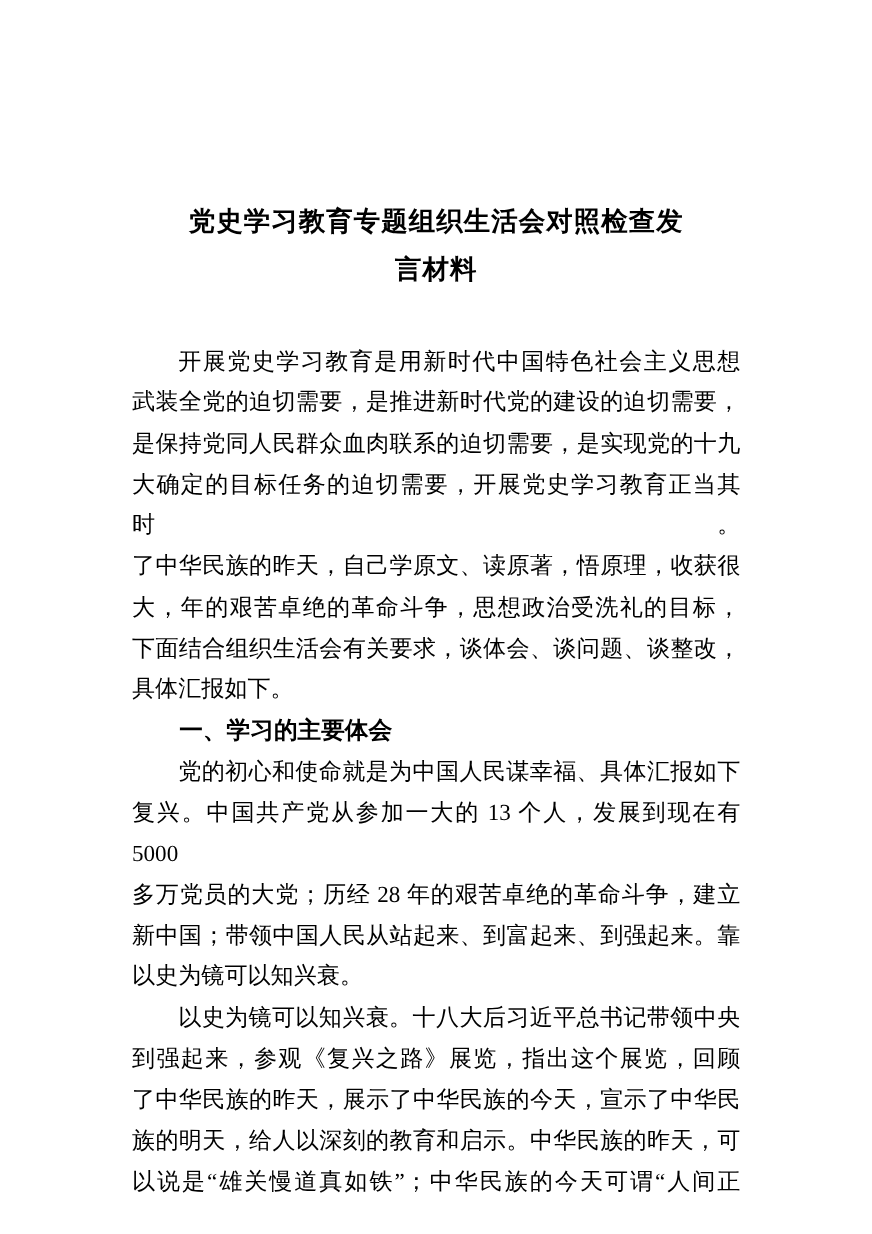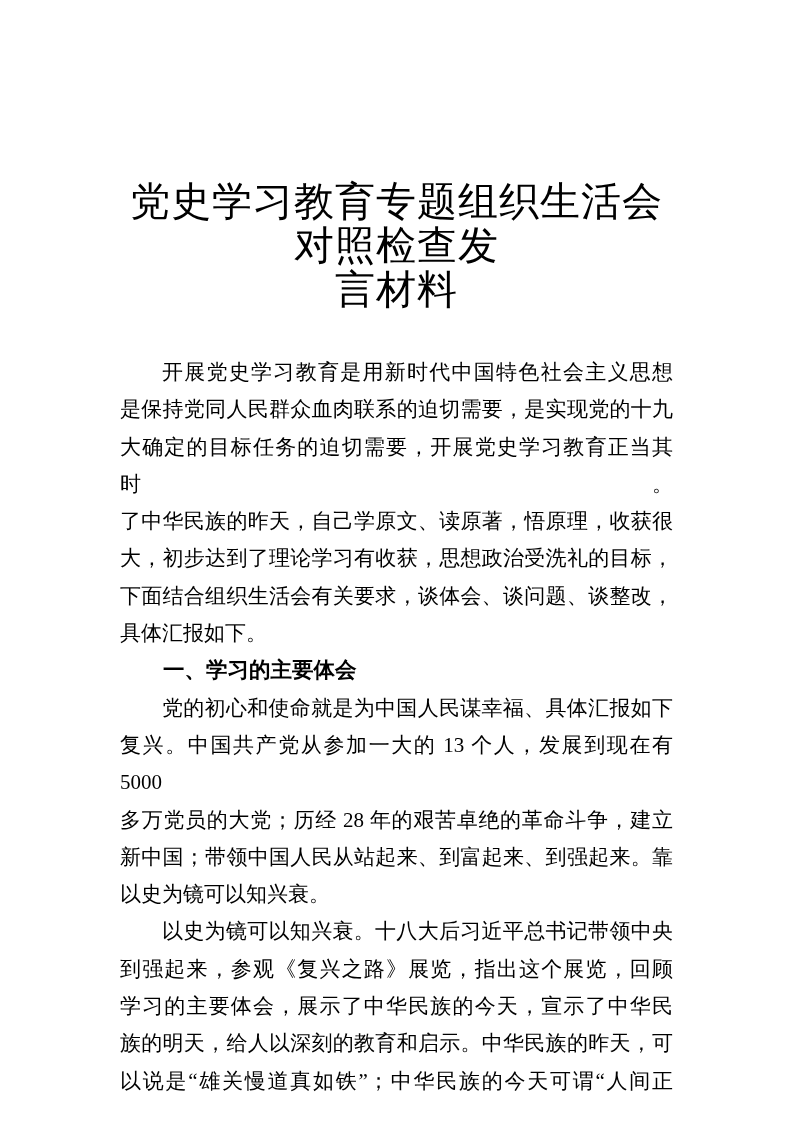--- a/index.html
+++ b/index.html
@@ -13,23 +13,23 @@
     height: 1122px;
     margin: 0 auto;
     background: #ffffff;
     color: #000000;
     box-sizing: border-box;
     padding: 180px 120px 0 120px;
     overflow: hidden;
     font-family: "Liberation Serif", "DejaVu Serif", serif;
   }
   .doc-title {
-    font-size: 40px;
+    font-size: 24px;
     line-height: 44px;
-    font-weight: normal;
+    font-weight: bold;
     text-align: center;
     letter-spacing: 1px;
     font-family: "Liberation Serif", "DejaVu Serif", serif;
   }
   .doc-body {
     margin-top: 42px;
     font-size: 21px;
     line-height: 37.3px;
   }
   .line {
@@ -59,41 +59,42 @@
 
   <div class="doc-title">
     <div>党史学习教育专题组织生活会对照检查发</div>
     <div>言材料</div>
   </div>
 
   <div class="doc-body">
 
     <div>
       <div class="line indent">开展党史学习教育是用新时代中国特色社会主义思想</div>
+      <div class="line">武装全党的迫切需要，是推进新时代党的建设的迫切需要，</div>
       <div class="line">是保持党同人民群众血肉联系的迫切需要，是实现党的十九</div>
       <div class="line">大确定的目标任务的迫切需要，开展党史学习教育正当其时。</div>
       <div class="line">了中华民族的昨天，自己学原文、读原著，悟原理，收获很</div>
-      <div class="line">大，初步达到了理论学习有收获，思想政治受洗礼的目标，</div>
+      <div class="line">大，年的艰苦卓绝的革命斗争，思想政治受洗礼的目标，</div>
       <div class="line">下面结合组织生活会有关要求，谈体会、谈问题、谈整改，</div>
       <div class="line last">具体汇报如下。</div>
     </div>
 
     <div class="section-heading">一、学习的主要体会</div>
 
     <div>
       <div class="line indent">党的初心和使命就是为中国人民谋幸福、具体汇报如下</div>
       <div class="line">复兴。中国共产党从参加一大的 13 个人，发展到现在有 5000</div>
       <div class="line">多万党员的大党；历经 28 年的艰苦卓绝的革命斗争，建立</div>
       <div class="line">新中国；带领中国人民从站起来、到富起来、到强起来。靠</div>
       <div class="line last">以史为镜可以知兴衰。</div>
     </div>
 
     <div>
       <div class="line indent">以史为镜可以知兴衰。十八大后习近平总书记带领中央</div>
       <div class="line">到强起来，参观《复兴之路》展览，指出这个展览，回顾</div>
-      <div class="line">学习的主要体会，展示了中华民族的今天，宣示了中华民</div>
+      <div class="line">了中华民族的昨天，展示了中华民族的今天，宣示了中华民</div>
       <div class="line">族的明天，给人以深刻的教育和启示。中华民族的昨天，可</div>
       <div class="line">以说是“雄关慢道真如铁”；中华民族的今天可谓“人间正</div>
     </div>
 
   </div>
 
 </div>
 
 </body></html>

